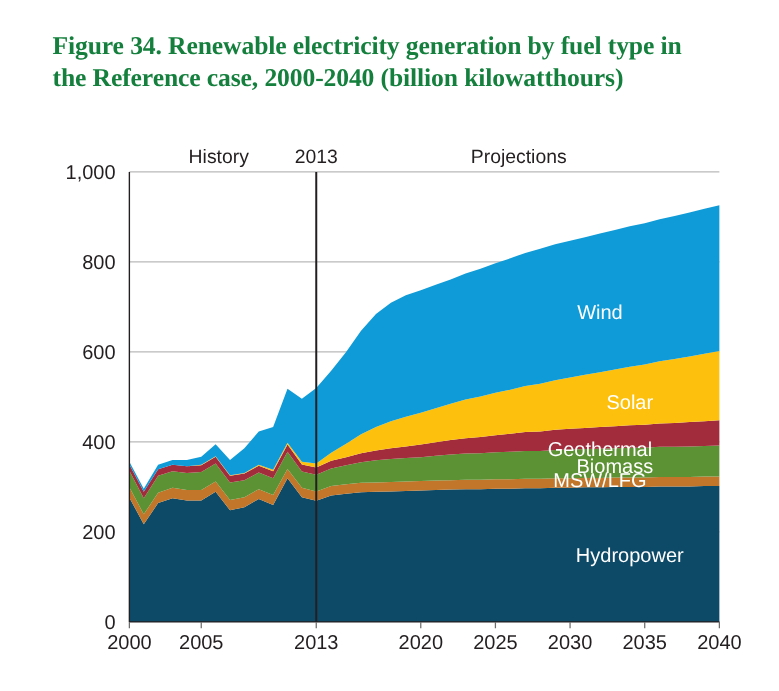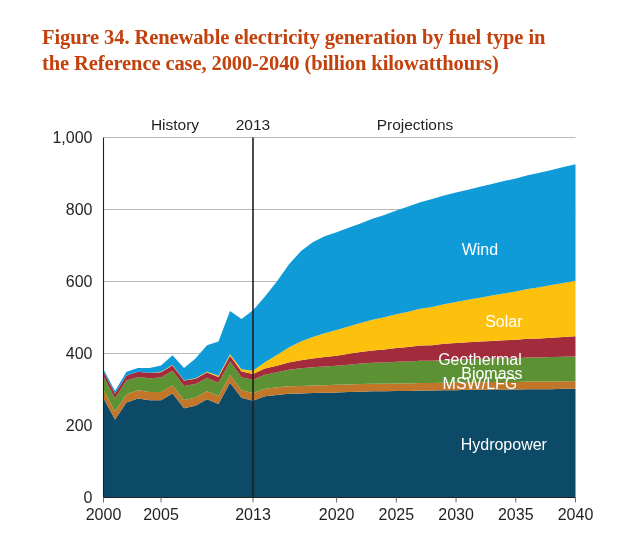--- a/index.html
+++ b/index.html
@@ -22,21 +22,21 @@
   }
   .fig-title {
     position: absolute;
     left: 42px;
     top: 24px;
     width: 520px;
     font-family: "Liberation Serif", serif;
     font-weight: bold;
     font-size: 20.5px;
     line-height: 26px;
-    color: #c2410c;
+    color: #15803d;
     letter-spacing: -0.1px;
   }
   svg.chart {
     position: absolute;
     left: 0;
     top: 0;
     width: 623px;
     height: 553px;
   }
   text {

